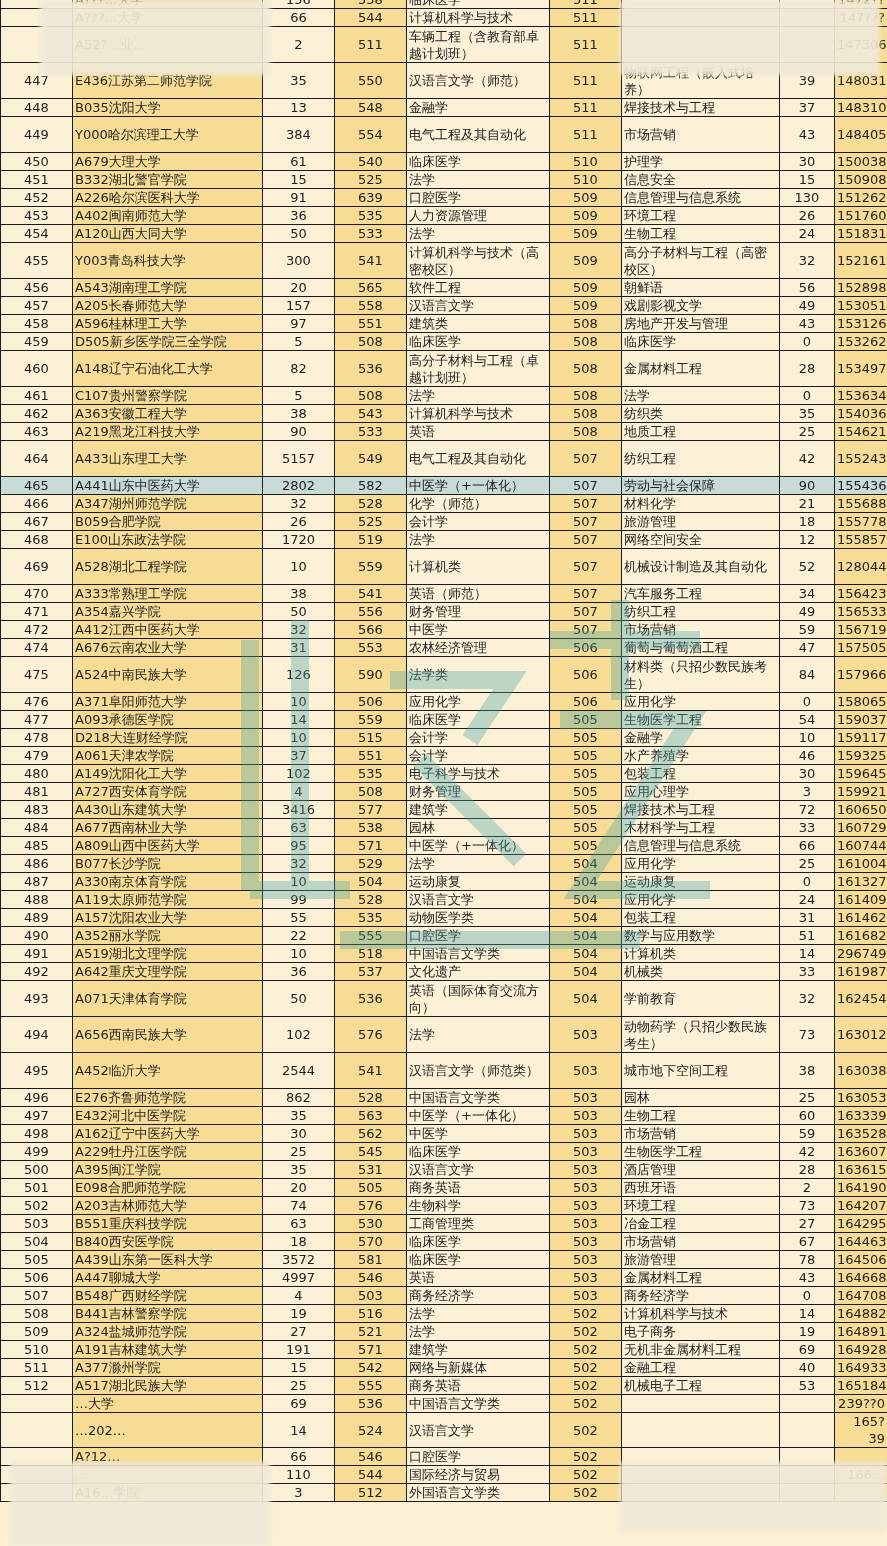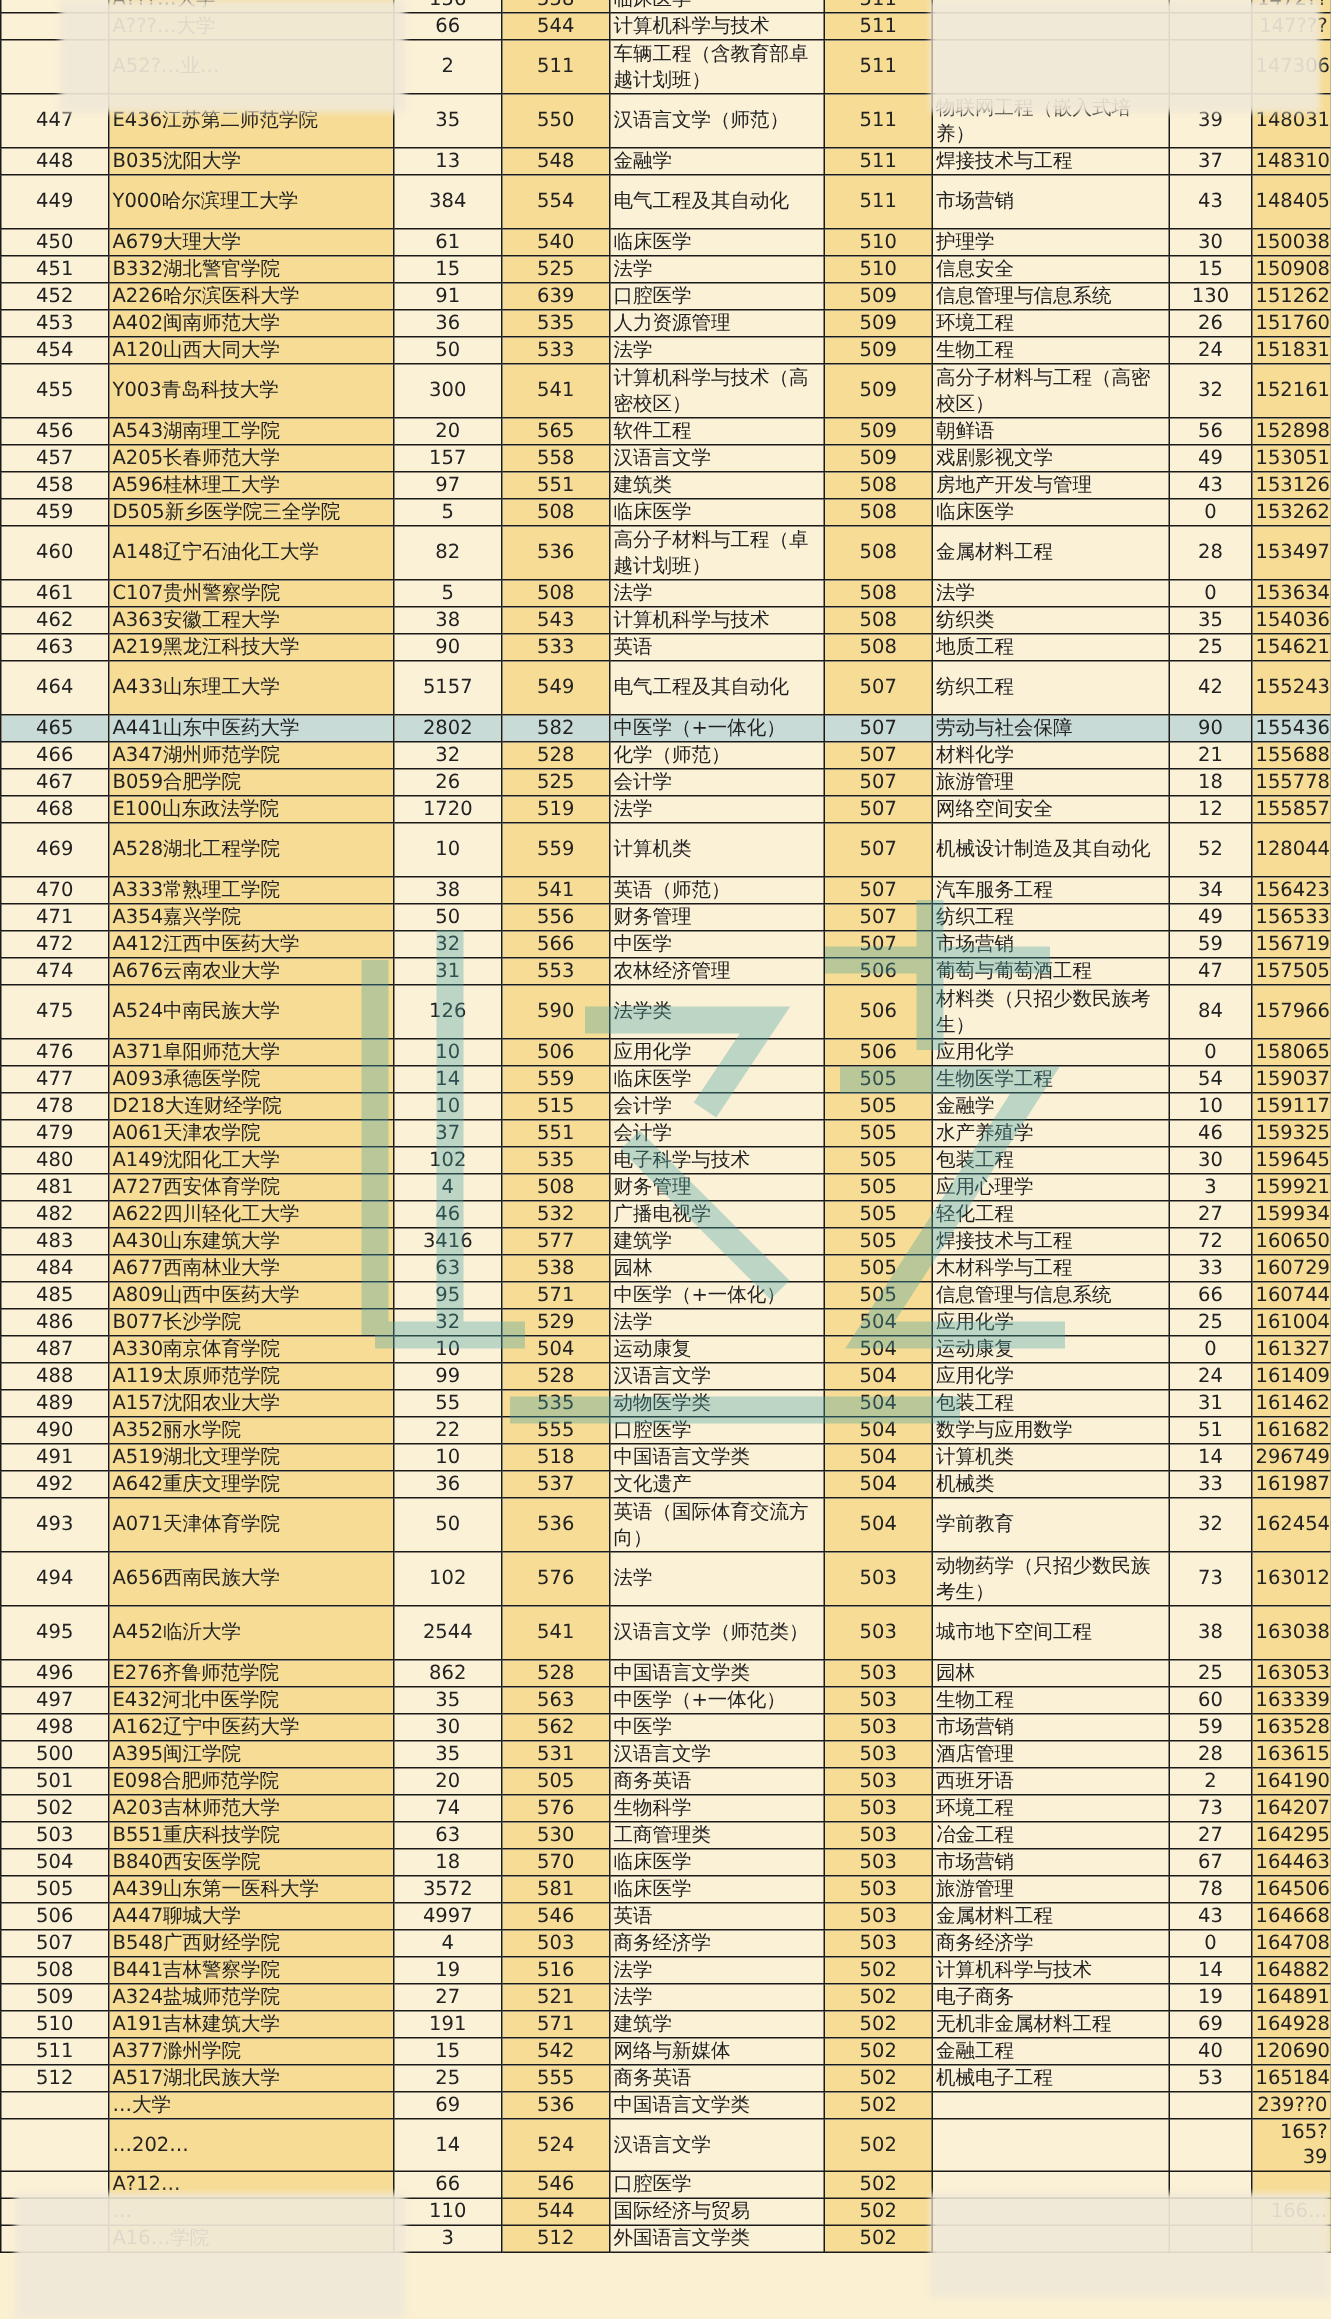--- a/index.html
+++ b/index.html
@@ -440,31 +440,20 @@
         <td class="school">A727西安体育学院</td>
         <td class="cnt">4</td>
         <td class="score">508</td>
         <td class="major">财务管理</td>
         <td class="min">505</td>
         <td class="major2">应用心理学</td>
         <td class="cnt2">3</td>
         <td class="pos">159921</td>
       </tr>
       <tr>
-        <td class="rank">482</td>
-        <td class="school">A622四川轻化工大学</td>
-        <td class="cnt">46</td>
-        <td class="score">532</td>
-        <td class="major">广播电视学</td>
-        <td class="min">505</td>
-        <td class="major2">轻化工程</td>
-        <td class="cnt2">27</td>
-        <td class="pos">159934</td>
-      </tr>
-      <tr>
         <td class="rank">483</td>
         <td class="school">A430山东建筑大学</td>
         <td class="cnt">3416</td>
         <td class="score">577</td>
         <td class="major">建筑学</td>
         <td class="min">505</td>
         <td class="major2">焊接技术与工程</td>
         <td class="cnt2">72</td>
         <td class="pos">160650</td>
       </tr>
@@ -627,20 +616,31 @@
         <td class="school">A162辽宁中医药大学</td>
         <td class="cnt">30</td>
         <td class="score">562</td>
         <td class="major">中医学</td>
         <td class="min">503</td>
         <td class="major2">市场营销</td>
         <td class="cnt2">59</td>
         <td class="pos">163528</td>
       </tr>
       <tr>
+        <td class="rank">499</td>
+        <td class="school">A229牡丹江医学院</td>
+        <td class="cnt">25</td>
+        <td class="score">545</td>
+        <td class="major">临床医学</td>
+        <td class="min">503</td>
+        <td class="major2">生物医学工程</td>
+        <td class="cnt2">42</td>
+        <td class="pos">163607</td>
+      </tr>
+      <tr>
         <td class="rank">500</td>
         <td class="school">A395闽江学院</td>
         <td class="cnt">35</td>
         <td class="score">531</td>
         <td class="major">汉语言文学</td>
         <td class="min">503</td>
         <td class="major2">酒店管理</td>
         <td class="cnt2">28</td>
         <td class="pos">163615</td>
       </tr>
@@ -756,21 +756,21 @@
       </tr>
       <tr>
         <td class="rank">511</td>
         <td class="school">A377滁州学院</td>
         <td class="cnt">15</td>
         <td class="score">542</td>
         <td class="major">网络与新媒体</td>
         <td class="min">502</td>
         <td class="major2">金融工程</td>
         <td class="cnt2">40</td>
-        <td class="pos">120690</td>
+        <td class="pos">164933</td>
       </tr>
       <tr>
         <td class="rank">512</td>
         <td class="school">A517湖北民族大学</td>
         <td class="cnt">25</td>
         <td class="score">555</td>
         <td class="major">商务英语</td>
         <td class="min">502</td>
         <td class="major2">机械电子工程</td>
         <td class="cnt2">53</td>

